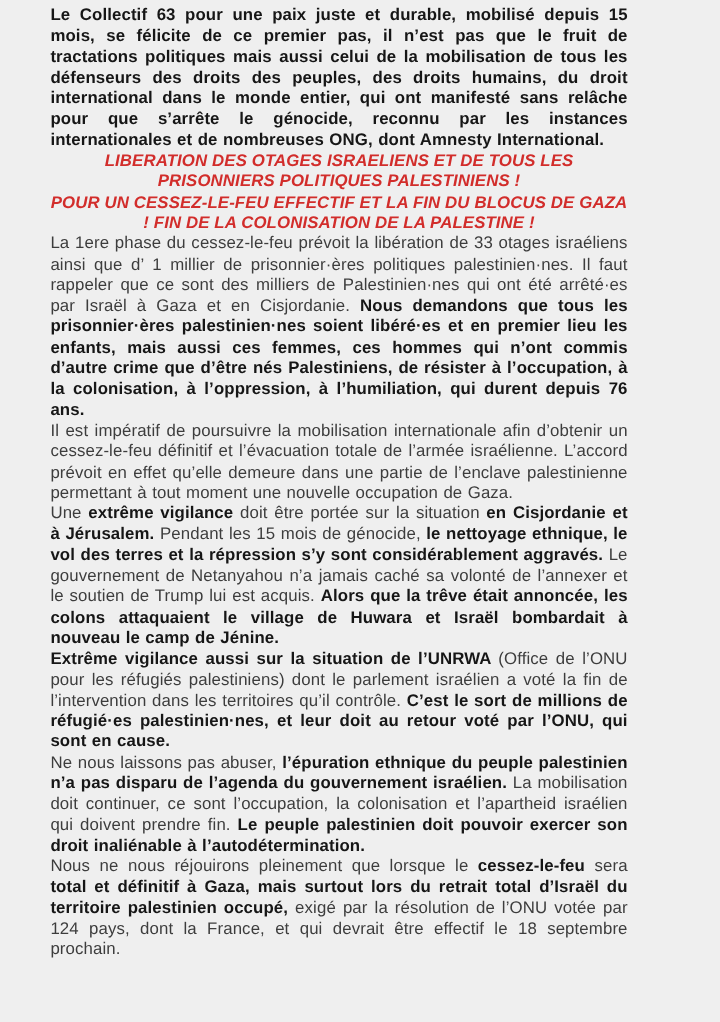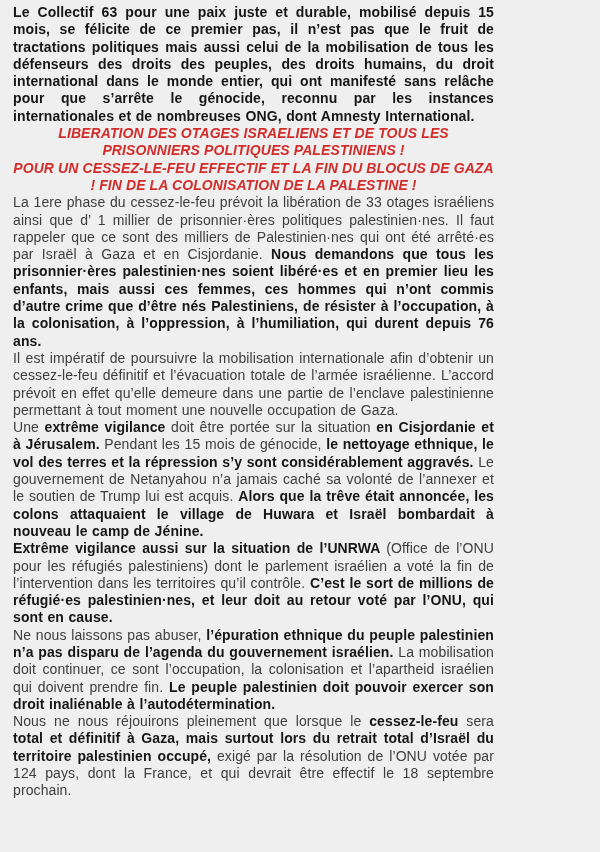--- a/index.html
+++ b/index.html
@@ -9,20 +9,21 @@
     box-sizing: border-box;
     background: #efefef;
     overflow: hidden;
     font-family: "Liberation Sans", sans-serif;
   }
   main.doc {
     box-sizing: border-box;
     width: 524px;
     height: 852px;
     padding: 4px 30px 4px 13px;
+    margin-left: 29px;
   }
   p.para {
     margin: 0;
     padding: 0;
     text-align: justify;
     font-size: 14px;
     line-height: 17.3px;
     letter-spacing: 0.1px;
     word-spacing: 0.5px;
     color: #3d3d3d;

